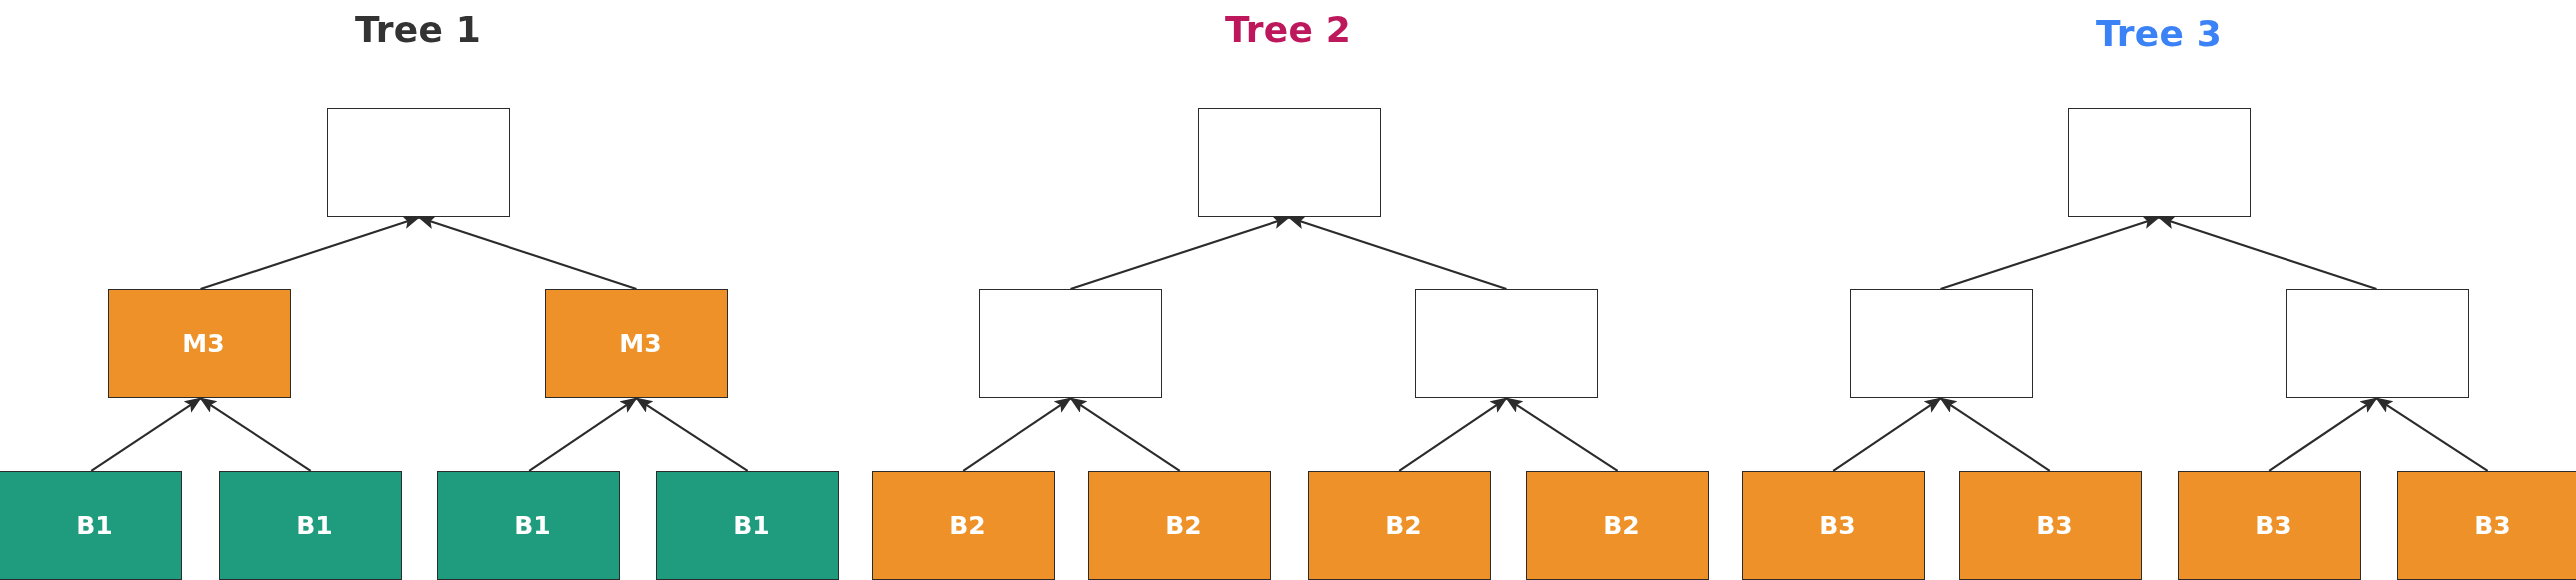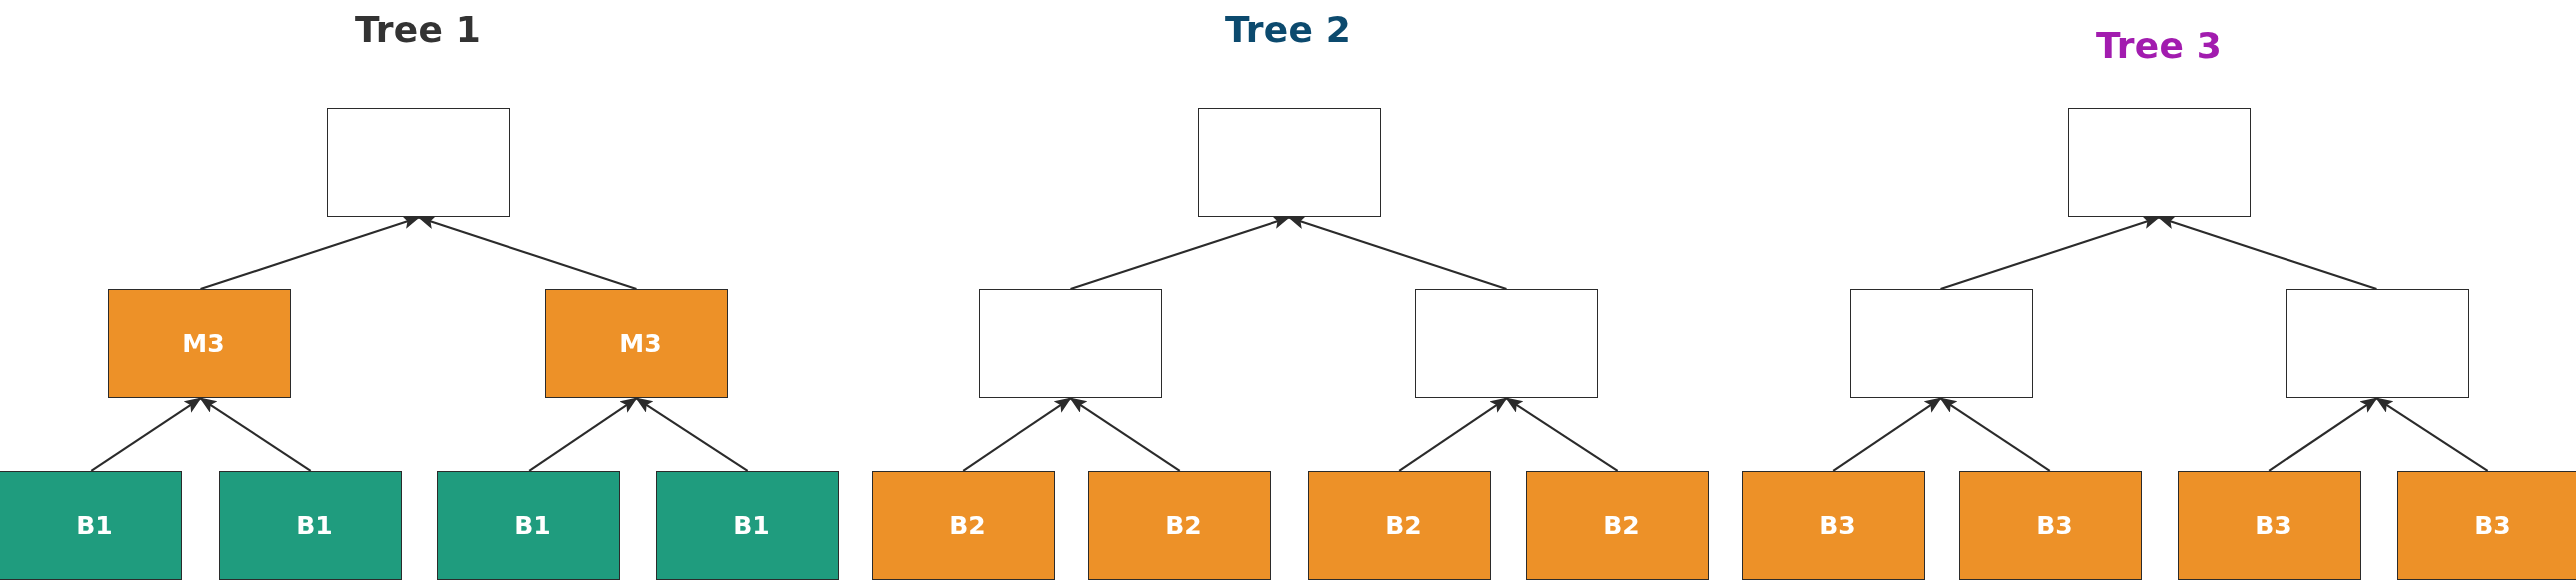--- a/index.html
+++ b/index.html
@@ -92,22 +92,22 @@
         <line x1="2457.5" y1="299" x2="2232.5" y2="225" marker-end="url(#arrowhead)"></line>
         <line x1="1895.5" y1="487" x2="2006.5" y2="412" marker-end="url(#arrowhead)"></line>
         <line x1="2119.5" y1="487" x2="2006.5" y2="412" marker-end="url(#arrowhead)"></line>
         <line x1="2346.5" y1="487" x2="2457.5" y2="412" marker-end="url(#arrowhead)"></line>
         <line x1="2572.5" y1="487" x2="2457.5" y2="412" marker-end="url(#arrowhead)"></line>
       </g>
   </svg>
 
   <div id="titles">
       <div class="tree-title" style="left: 418px; top: 11.6px; color: rgb(51, 51, 51);">Tree 1</div>
-      <div class="tree-title" style="left: 1288px; top: 11.6px; color: #0c4a6e;">Tree 2</div>
-      <div class="tree-title" style="left: 2159px; top: 28px; color: #a21caf;">Tree 3</div>
+      <div class="tree-title" style="left: 1288px; top: 11.6px; color: #be185d;">Tree 2</div>
+      <div class="tree-title" style="left: 2159px; top: 16px; color: #3b82f6;">Tree 3</div>
     </div>
   <div id="nodes">
       <div class="node empty" style="left: 327px; top: 108px; background: rgb(255, 255, 255); border-color: rgb(43, 43, 43);">
         <span class="node-label" style="color: rgb(255, 255, 255);"></span>
       </div>
       <div class="node" style="left: 108px; top: 289px; background: rgb(237, 145, 40); border-color: rgb(43, 43, 43);">
         <span class="node-label" style="color: rgb(255, 255, 255);">M3</span>
       </div>
       <div class="node" style="left: 545px; top: 289px; background: rgb(237, 145, 40); border-color: rgb(43, 43, 43);">
         <span class="node-label" style="color: rgb(255, 255, 255);">M3</span>

